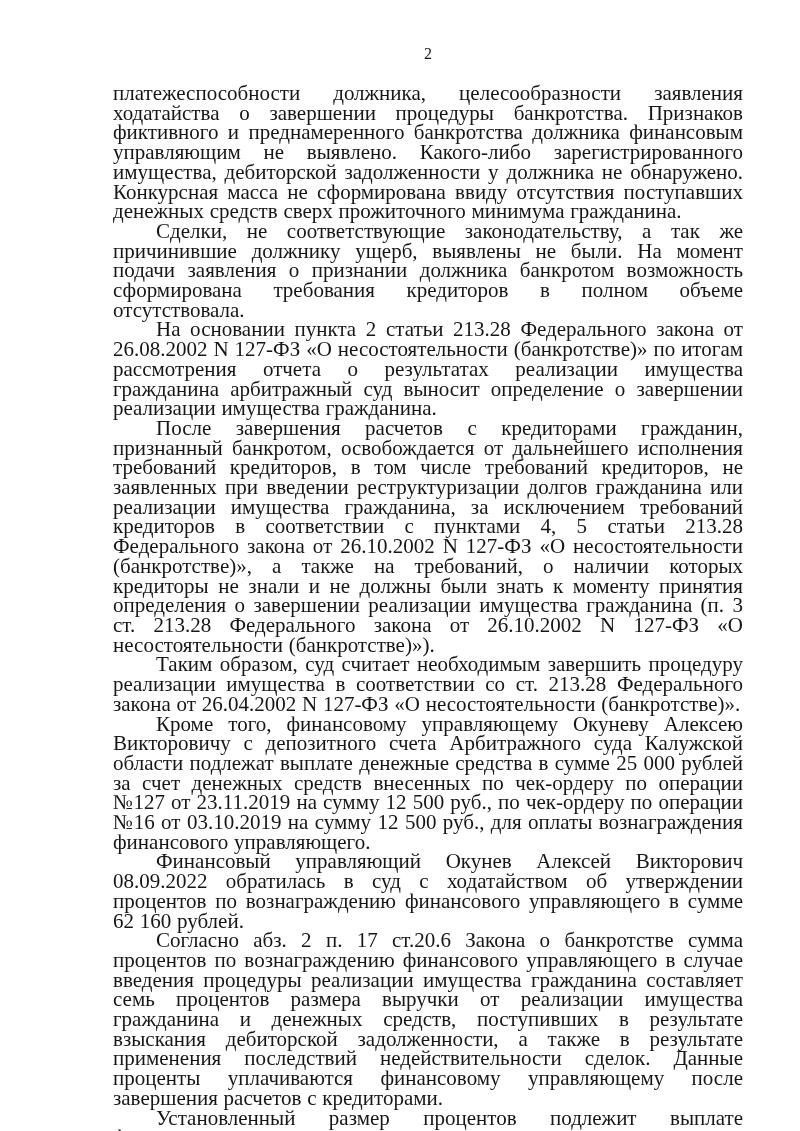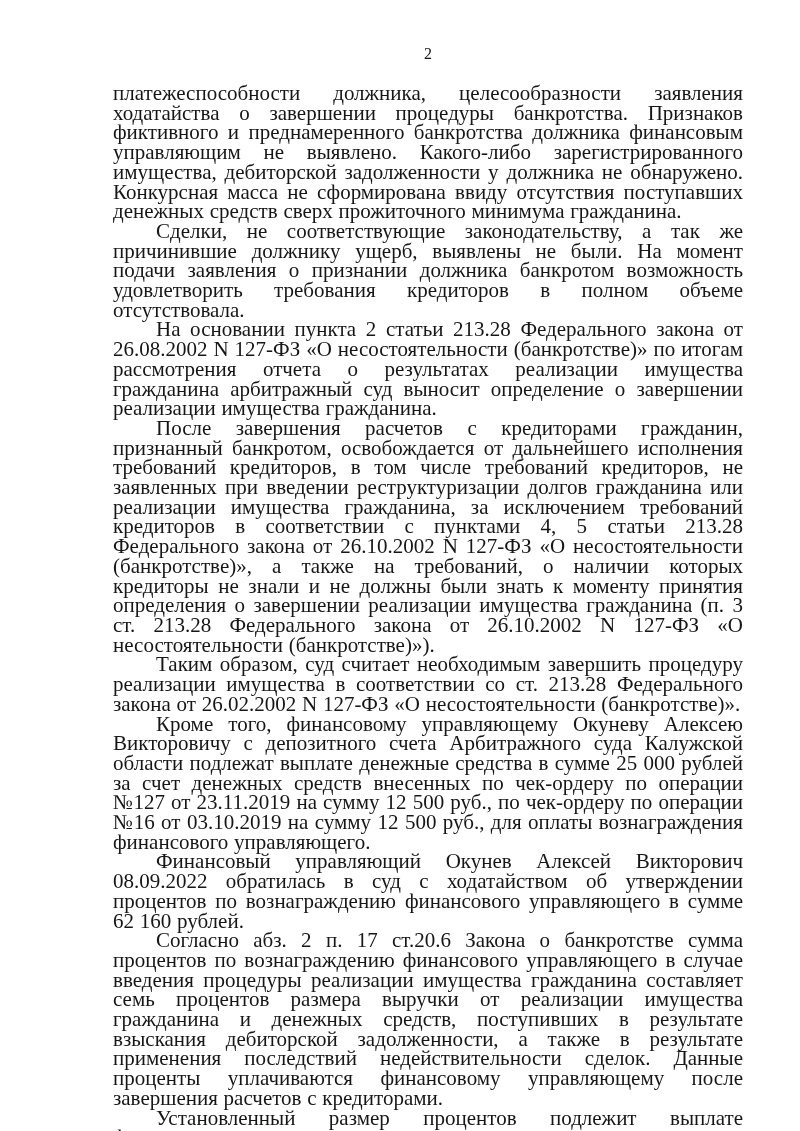--- a/index.html
+++ b/index.html
@@ -44,22 +44,22 @@
     text-indent: 0;
   }
 </style>
 </head>
 <body>
 
 <div class="page">
   <div class="page-number">2</div>
   <div class="text-block" id="paragraphs">
       <p class="para no-indent">платежеспособности должника, целесообразности заявления ходатайства о завершении процедуры банкротства. Признаков фиктивного и преднамеренного банкротства должника финансовым управляющим не выявлено. Какого-либо зарегистрированного имущества, дебиторской задолженности у должника не обнаружено. Конкурсная масса не сформирована ввиду отсутствия поступавших денежных средств сверх прожиточного минимума гражданина.</p>
-      <p class="para">Сделки, не соответствующие законодательству, а так же причинившие должнику ущерб, выявлены не были. На момент подачи заявления о признании должника банкротом возможность удовлетворить требования кредиторов в полном объеме отсутствовала.</p>
+      <p class="para">Сделки, не соответствующие законодательству, а так же причинившие должнику ущерб, выявлены не были. На момент подачи заявления о признании должника банкротом возможность сформирована требования кредиторов в полном объеме отсутствовала.</p>
       <p class="para">На основании пункта 2 статьи 213.28 Федерального закона от 26.08.2002 N 127-ФЗ «О несостоятельности (банкротстве)» по итогам рассмотрения отчета о результатах реализации имущества гражданина арбитражный суд выносит определение о завершении реализации имущества гражданина.</p>
       <p class="para">После завершения расчетов с кредиторами гражданин, признанный банкротом, освобождается от дальнейшего исполнения требований кредиторов, в том числе требований кредиторов, не заявленных при введении реструктуризации долгов гражданина или реализации имущества гражданина, за исключением требований кредиторов в соответствии с пунктами 4, 5 статьи 213.28 Федерального закона от 26.10.2002 N 127-ФЗ «О несостоятельности (банкротстве)», а также на требований, о наличии которых кредиторы не знали и не должны были знать к моменту принятия определения о завершении реализации имущества гражданина (п. 3 ст. 213.28 Федерального закона от 26.10.2002 N 127-ФЗ «О несостоятельности (банкротстве)»).</p>
-      <p class="para">Таким образом, суд считает необходимым завершить процедуру реализации имущества в соответствии со ст. 213.28 Федерального закона от 26.02.2002 N 127-ФЗ «О несостоятельности (банкротстве)».</p>
+      <p class="para">Таким образом, суд считает необходимым завершить процедуру реализации имущества в соответствии со ст. 213.28 Федерального закона от 26.04.2002 N 127-ФЗ «О несостоятельности (банкротстве)».</p>
       <p class="para">Кроме того, финансовому управляющему Окуневу Алексею Викторовичу с депозитного счета Арбитражного суда Калужской области подлежат выплате денежные средства в сумме 25 000 рублей за счет денежных средств внесенных по чек-ордеру по операции №127 от 23.11.2019 на сумму 12 500 руб., по чек-ордеру по операции №16 от 03.10.2019 на сумму 12 500 руб., для оплаты вознаграждения финансового управляющего.</p>
       <p class="para">Финансовый управляющий Окунев Алексей Викторович 08.09.2022 обратилась в суд с ходатайством об утверждении процентов по вознаграждению финансового управляющего в сумме 62 160 рублей.</p>
       <p class="para">Согласно абз. 2 п. 17 ст.20.6 Закона о банкротстве сумма процентов по вознаграждению финансового управляющего в случае введения процедуры реализации имущества гражданина составляет семь процентов размера выручки от реализации имущества гражданина и денежных средств, поступивших в результате взыскания дебиторской задолженности, а также в результате применения последствий недействительности сделок. Данные проценты уплачиваются финансовому управляющему после завершения расчетов с кредиторами.</p>
       <p class="para">Установленный размер процентов подлежит выплате финансовому управляющему после завершения расчетов с кредиторами.</p>
     </div>
 </div>
 
 </body></html>

